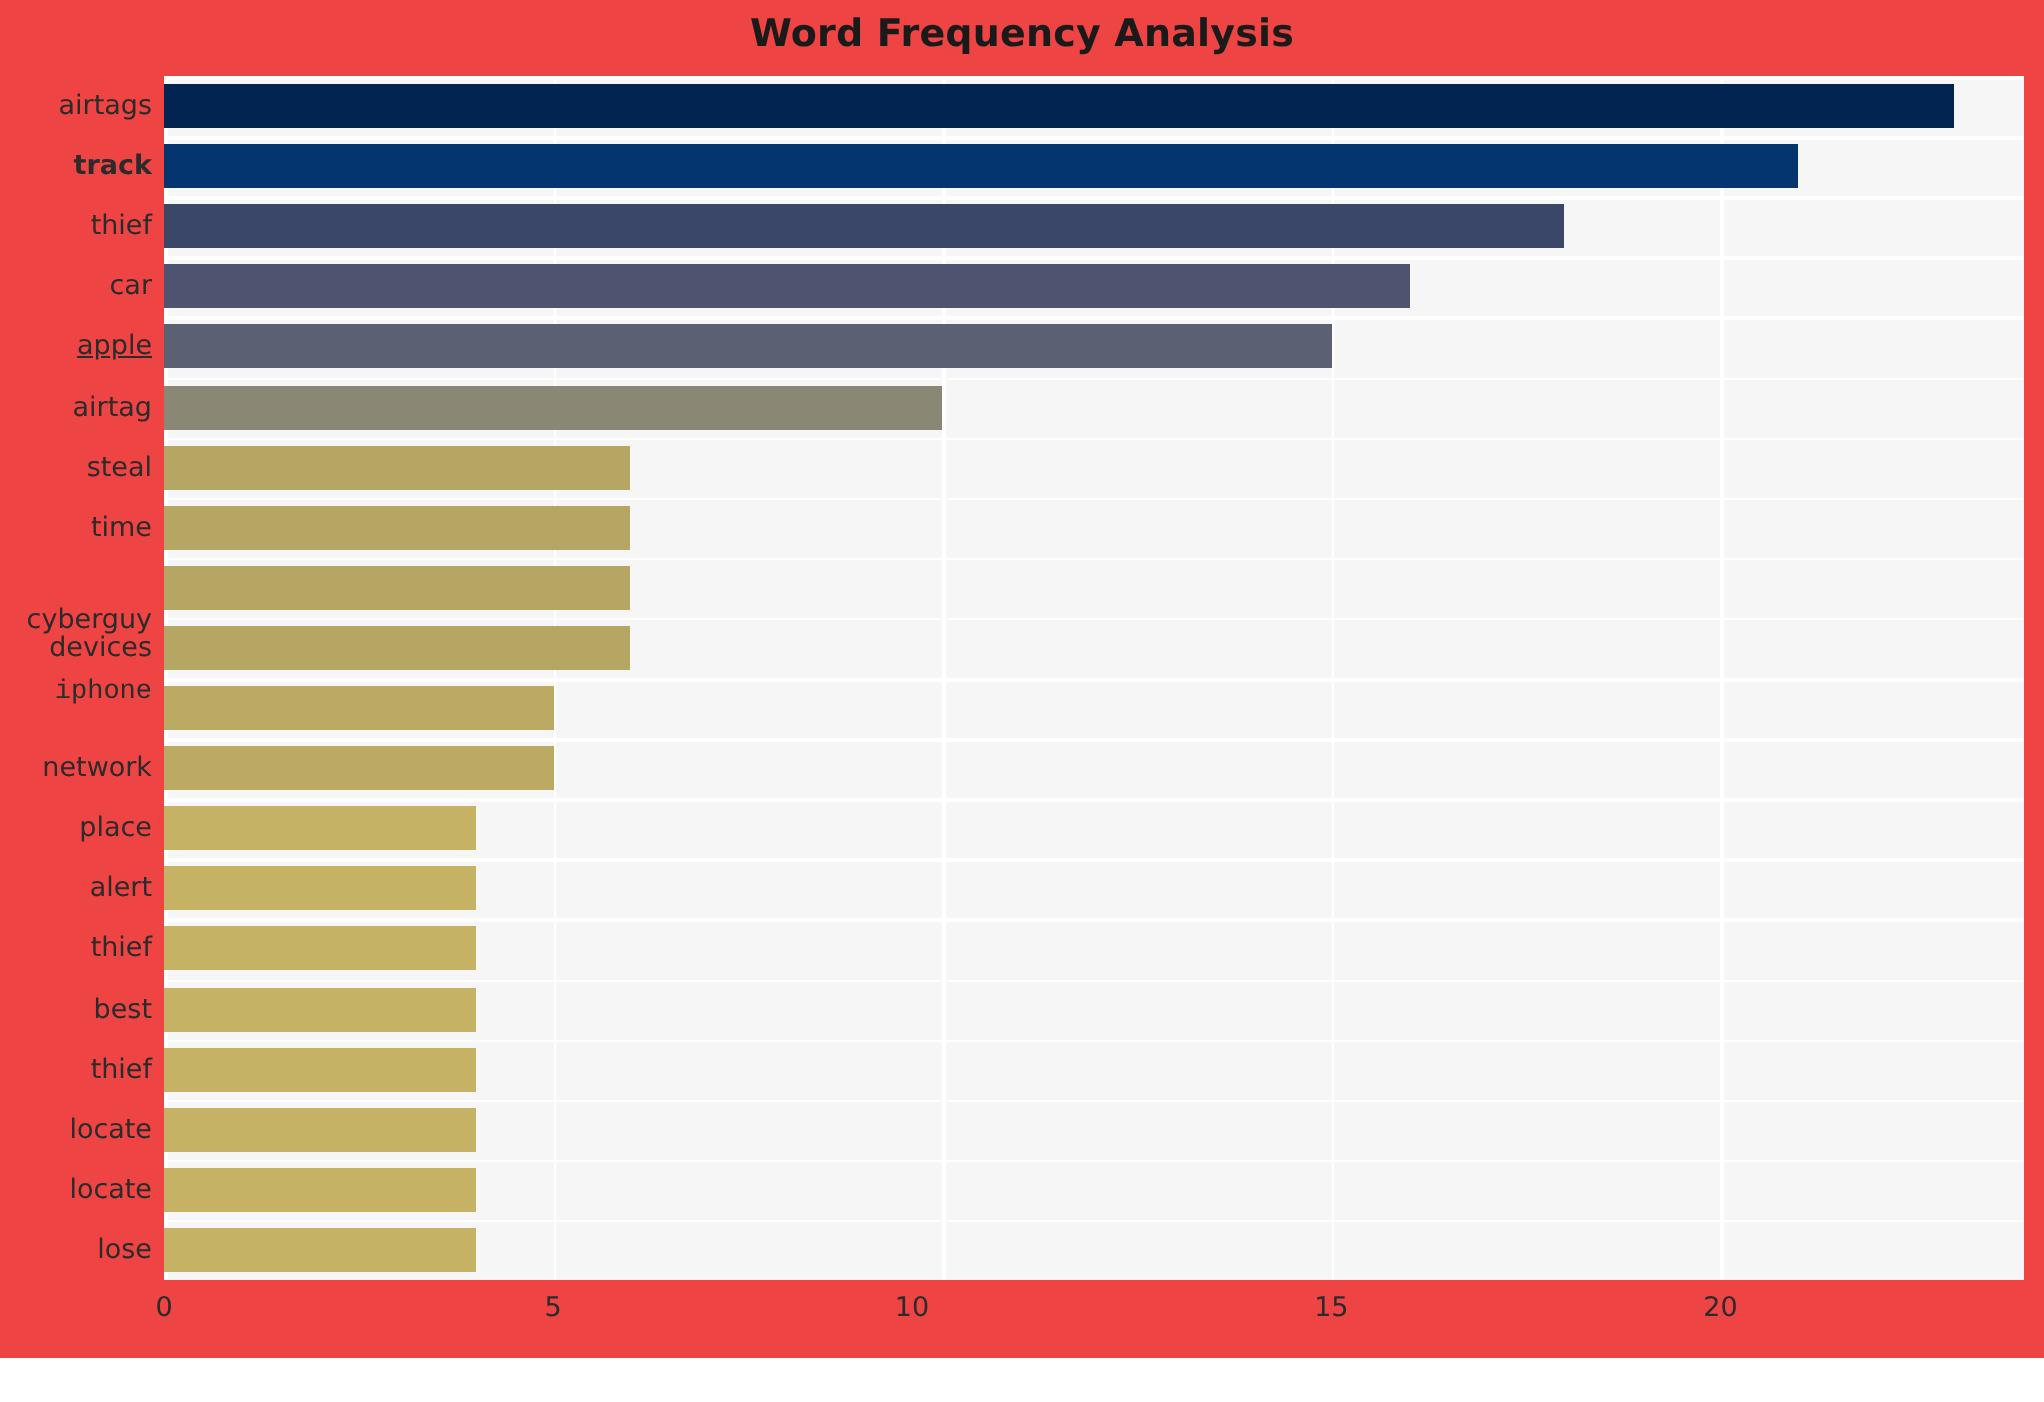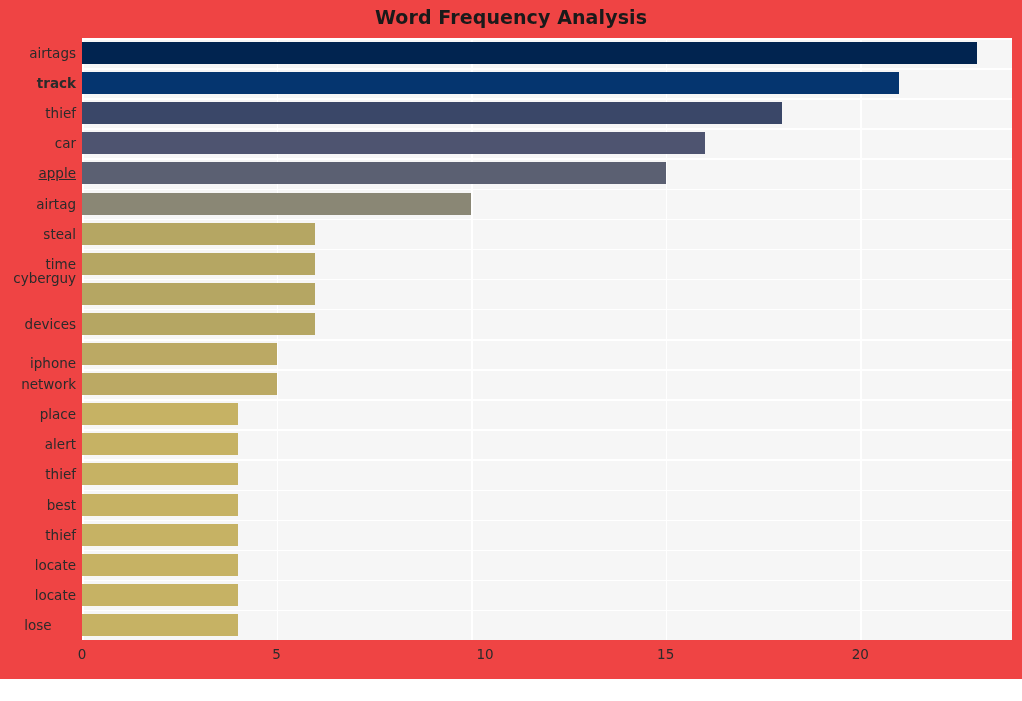--- a/index.html
+++ b/index.html
@@ -151,36 +151,36 @@
 
   <div class="ylabels" id="ylabels">
       <div class="ylabel" style="top: 7.05px;">airtags</div>
       <div class="ylabel" style="top: 37.15px; font-weight: bold;">track</div>
       <div class="ylabel" style="top: 67.25px;">thief</div>
       <div class="ylabel" style="top: 97.35px;">car</div>
       <div class="ylabel" style="top: 127.45px; text-decoration: underline;">apple</div>
       <div class="ylabel" style="top: 157.55px;">airtag</div>
       <div class="ylabel" style="top: 187.65px;">steal</div>
       <div class="ylabel" style="top: 217.75px;">time</div>
-      <div class="ylabel" style="top: 232px;">cyberguy</div>
+      <div class="ylabel" style="top: 264px;">cyberguy</div>
       <div class="ylabel" style="top: 277.95px;">devices</div>
-      <div class="ylabel" style="top: 317px;">iphone</div>
+      <div class="ylabel" style="top: 301px; font-family: Liberation Mono, monospace;">iphone</div>
       <div class="ylabel" style="top: 338.15px;">network</div>
       <div class="ylabel" style="top: 368.25px;">place</div>
       <div class="ylabel" style="top: 398.35px;">alert</div>
       <div class="ylabel" style="top: 428.45px;">thief</div>
       <div class="ylabel" style="top: 458.55px; margin-left: 28px;">best</div>
       <div class="ylabel" style="top: 488.65px;">thief</div>
       <div class="ylabel" style="top: 518.75px;">locate</div>
       <div class="ylabel" style="top: 548.85px;">locate</div>
-      <div class="ylabel" style="top: 578.95px; text-align: center;">lose</div>
+      <div class="ylabel" style="top: 578.95px;">lose</div>
     </div>
 
   <div id="xticks">
       <div class="xtick" style="left: 82px;">0</div>
       <div class="xtick" style="left: 276.561px;">5</div>
-      <div class="xtick" style="left: 485px;">10</div>
+      <div class="xtick" style="left: 456px;">10</div>
       <div class="xtick" style="left: 665.682px;">15</div>
       <div class="xtick" style="left: 860.243px;">20</div>
     </div>
 
 
 </div>
 
 </body></html>

